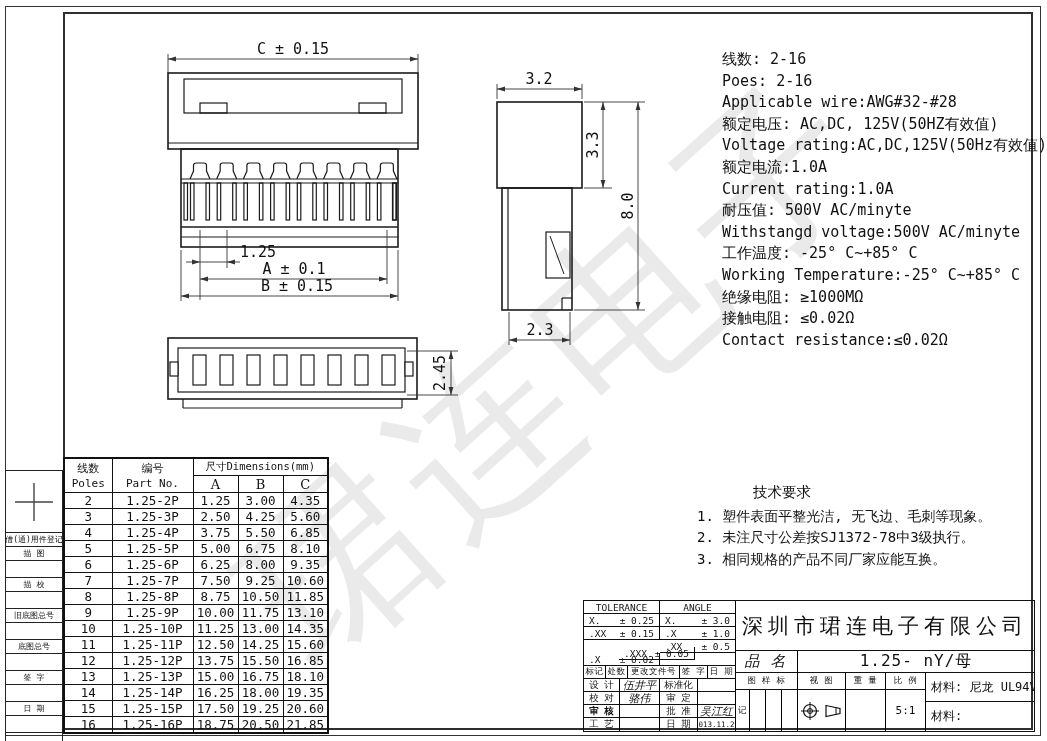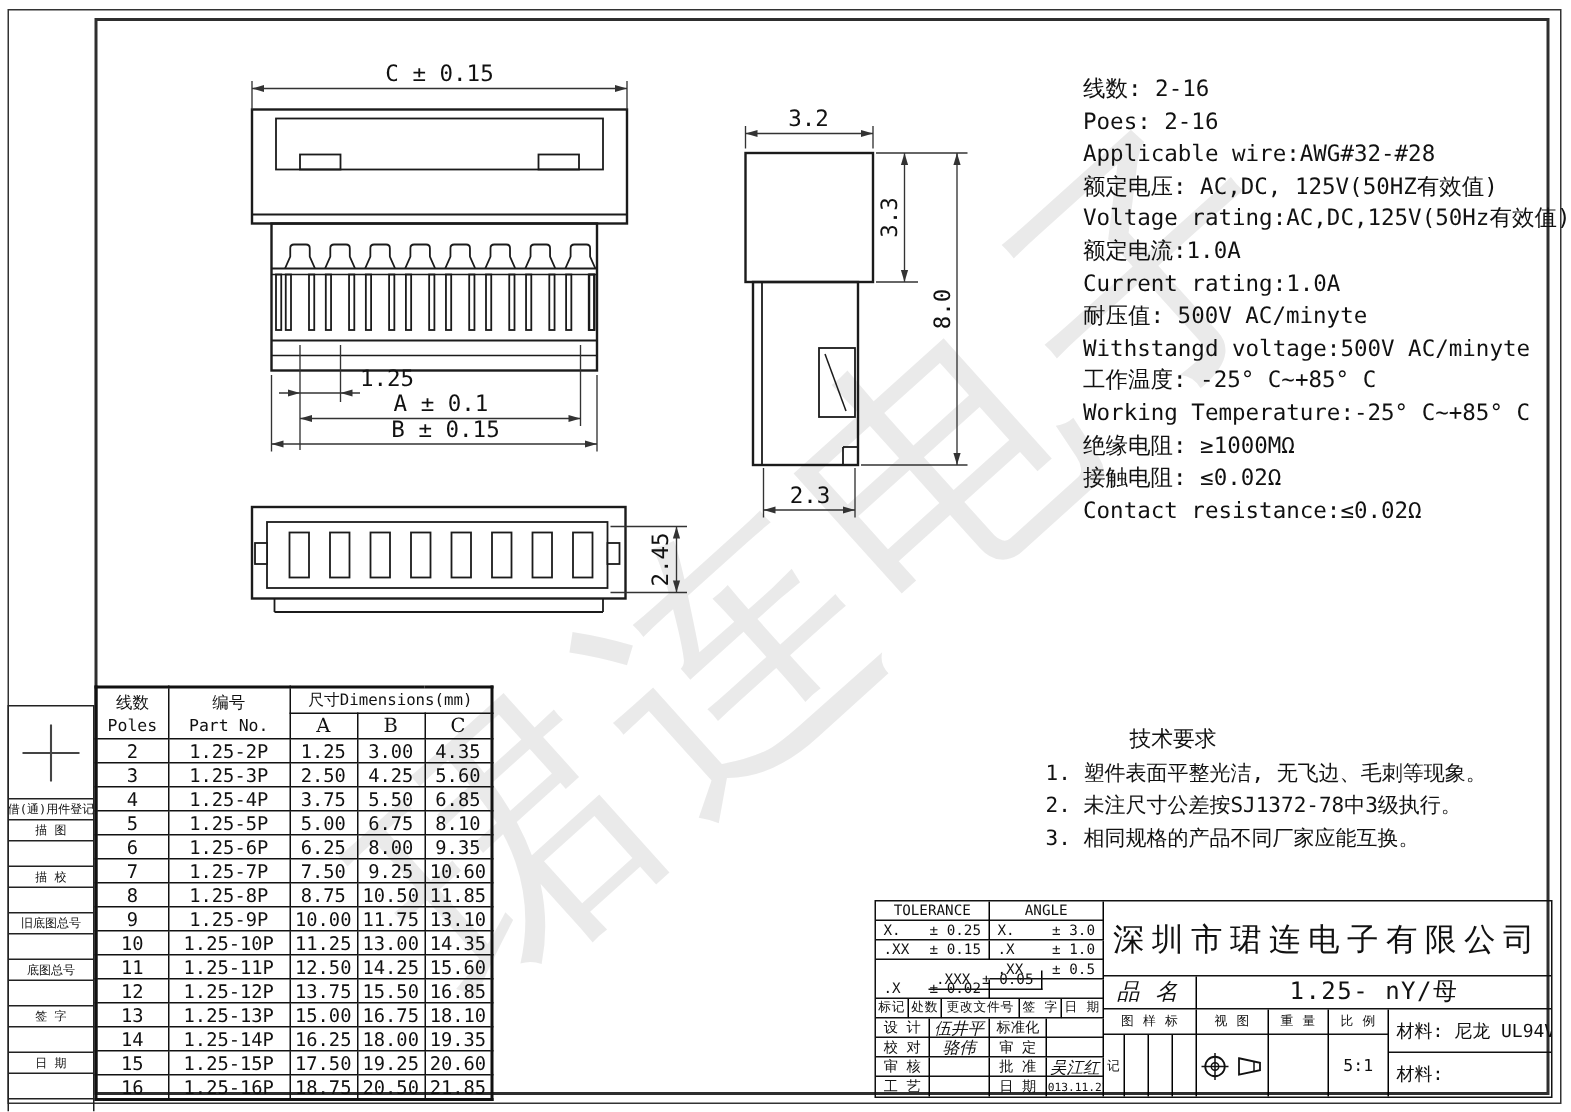--- a/index.html
+++ b/index.html
@@ -456,21 +456,21 @@
       <div class="tbc f8" style="left: 96px; top: 65px; width: 28px; height: 13px;">签 字</div>
       <div class="tbc f8" style="left: 124px; top: 65px; width: 28px; height: 13px;">日 期</div>
       <div class="tbc f9" style="left: 0px; top: 78px; width: 36px; height: 13px;">设 计</div>
       <div class="tbc sig" style="left: 36px; top: 78px; width: 40px; height: 13px;">伍井平</div>
       <div class="tbc f9" style="left: 76px; top: 78px; width: 38px; height: 13px;">标准化</div>
       <div class="tbc sig" style="left: 114px; top: 78px; width: 38px; height: 13px;"></div>
       <div class="tbc f9" style="left: 0px; top: 91px; width: 36px; height: 13px;">校 对</div>
       <div class="tbc sig" style="left: 36px; top: 91px; width: 40px; height: 13px;">骆伟</div>
       <div class="tbc f9" style="left: 76px; top: 91px; width: 38px; height: 13px;">审 定</div>
       <div class="tbc sig" style="left: 114px; top: 91px; width: 38px; height: 13px;"></div>
-      <div class="tbc f9" style="left: 0px; top: 104px; width: 36px; height: 13px;">审 核</div>
+      <div class="tbc f9" style="left: 0px; top: 104px; width: 36px; height: 13px; font-weight: bold;">审 核</div>
       <div class="tbc sig" style="left: 36px; top: 104px; width: 40px; height: 13px;"></div>
       <div class="tbc f9" style="left: 76px; top: 104px; width: 38px; height: 13px;">批 准</div>
       <div class="tbc sig" style="left: 114px; top: 104px; width: 38px; height: 13px;">吴江红</div>
       <div class="tbc f9 no-b" style="left: 0px; top: 117px; width: 36px; height: 13px;">工 艺</div>
       <div class="tbc sig no-b" style="left: 36px; top: 117px; width: 40px; height: 13px;"></div>
       <div class="tbc f9 no-b" style="left: 76px; top: 117px; width: 38px; height: 13px;">日 期</div>
       <div class="tbc date no-b" style="left: 114px; top: 117px; width: 38px; height: 13px;">2013.11.27</div>
     </div>
 
 </div>

